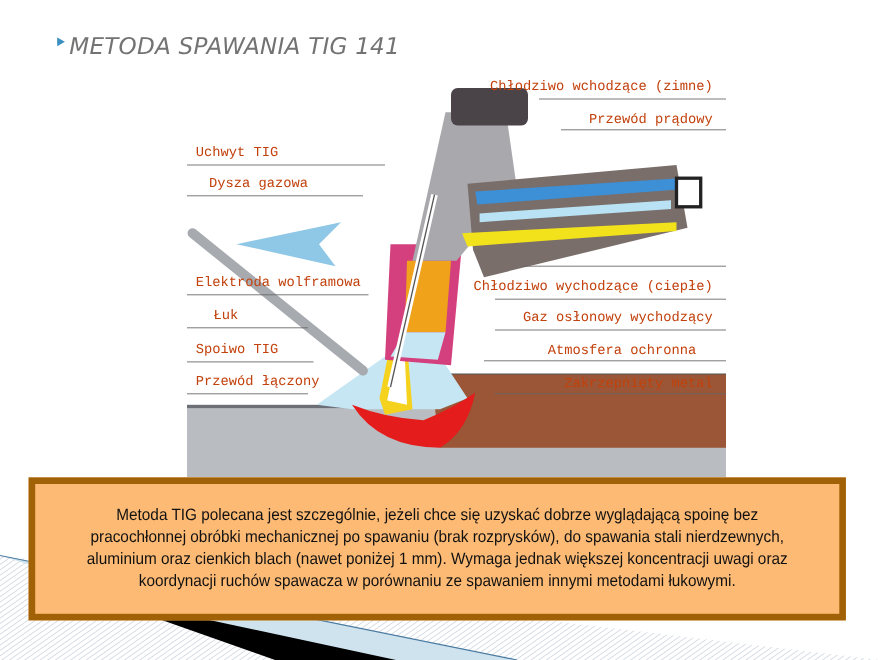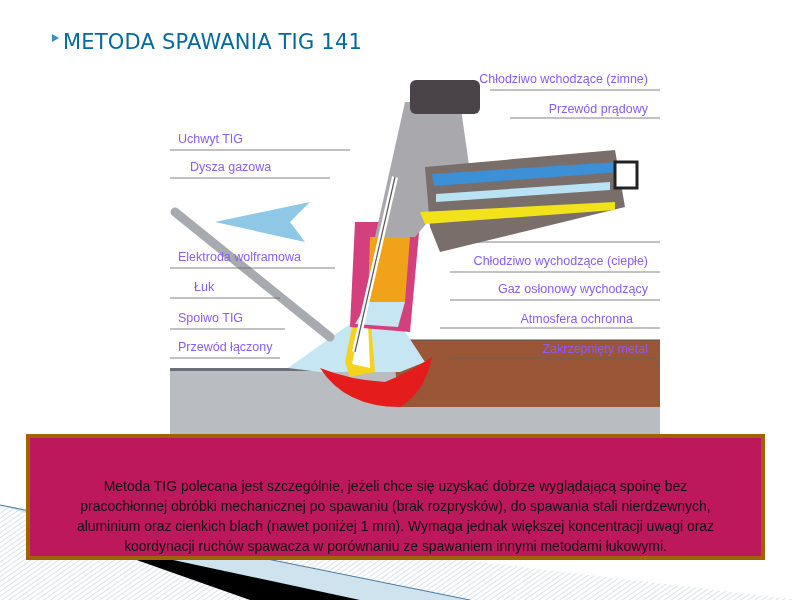--- a/index.html
+++ b/index.html
@@ -1,22 +1,22 @@
 <!DOCTYPE html>
 <html><head>
 <meta charset="utf-8">
 <style>
   html, body { margin:0; padding:0; }
   body { width:800px; height:600px; position:relative; overflow:hidden; background:#ffffff; font-family:"Liberation Sans", sans-serif; }
-  .title { position:absolute; left:52px; top:30px; font-family:"DejaVu Sans", sans-serif; font-size:21px; color:#0369a1; letter-spacing:0.2px; }
+  .title { position:absolute; left:52px; top:30px; font-family:"DejaVu Sans", sans-serif; font-size:21px; color:#737373; letter-spacing:0.2px;font-style:italic; }
   .bullet { display:inline-block; width:0; height:0; border-top:4px solid transparent; border-bottom:4px solid transparent; border-left:7px solid #3a8fc0; margin-right:4px; vertical-align:7px; }
   .decor { position:absolute; left:0; top:0; }
   .diagram { position:absolute; left:170px; top:62px; width:490px; height:372px; }
-  .lbl { position:absolute; font-family:Liberation Sans, sans-serif; font-size:12.5px; color:#8b5cf6; white-space:nowrap; }
-  .caption { position:absolute; left:26px; top:434px; width:731px; height:118px; border:4px solid #a16207; background:#be185d; box-sizing:content-box; display:flex; align-items:flex-end; justify-content:center; }
+  .lbl { position:absolute; font-family:Liberation Mono, monospace; font-size:12.5px; color:#c2410c; white-space:nowrap; }
+  .caption { position:absolute; left:26px; top:434px; width:731px; height:118px; border:6px solid #a16207; background:#fdba74; box-sizing:content-box; display:flex; align-items:center; justify-content:center; }
   .caption p { margin:0; padding:0 6px; text-align:center; font-family:"Liberation Sans", sans-serif; font-size:15px; line-height:20px; color:#111; transform:scaleX(0.93); }
 </style>
 </head>
 <body>
 
 <svg class="decor" width="800" height="600" viewBox="0 0 800 600">
   <defs>
     <pattern id="hatch" width="4" height="4" patternUnits="userSpaceOnUse" patternTransform="rotate(55)">
       <line x1="0" y1="0" x2="0" y2="4" stroke="#b8c4d0" stroke-width="1"></line>
     </pattern>

